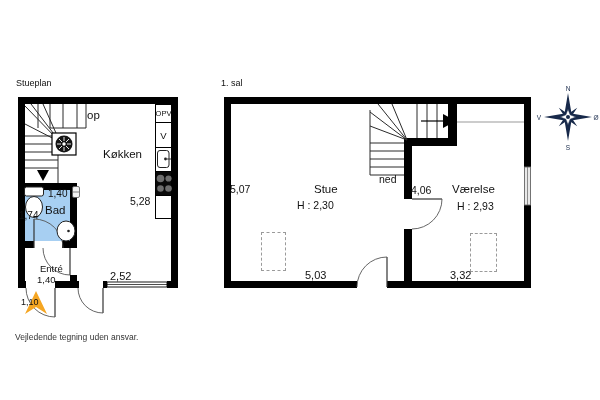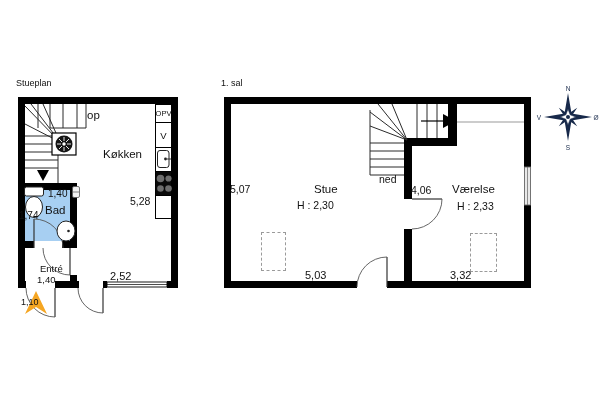--- a/index.html
+++ b/index.html
@@ -177,17 +177,18 @@
   <div class="lbl" style="left:37px;top:275px;font-size:9.5px;">1,40</div>
   <div class="lbl" style="left:110px;top:271px;font-size:11px;">2,52</div>
 
   <div class="lbl" style="left:221px;top:79px;font-size:9px;">1. sal</div>
   <div class="lbl" style="left:230px;top:184px;font-size:10.5px;">5,07</div>
   <div class="lbl" style="left:302px;top:184px;font-size:11.5px;margin-left:12px;">Stue</div>
   <div class="lbl" style="left:297px;top:200px;font-size:10.5px;">H : 2,30</div>
   <div class="lbl" style="left:379px;top:174px;font-size:10.5px;">ned</div>
   <div class="lbl" style="left:411px;top:185px;font-size:10.5px;">4,06</div>
   <div class="lbl" style="left:452px;top:184px;font-size:11.5px;">Værelse</div>
-  <div class="lbl" style="left:457px;top:201px;font-size:10.5px;">H : 2,33</div>
+  <div class="lbl" style="left:457px;top:201px;font-size:10.5px;">H : 2,93</div>
   <div class="lbl" style="left:305px;top:270px;font-size:11px;">5,03</div>
   <div class="lbl" style="left:450px;top:270px;font-size:11px;">3,32</div>
 
+  <div class="lbl" style="left:15px;top:333px;font-size:8.5px;color:#333;">Vejledende tegning uden ansvar.</div>
 </div>
 
 </body></html>

